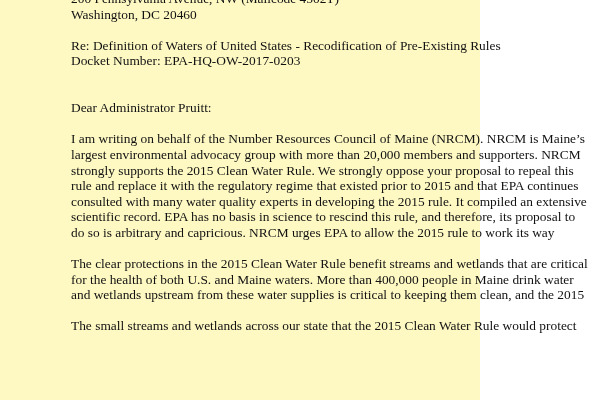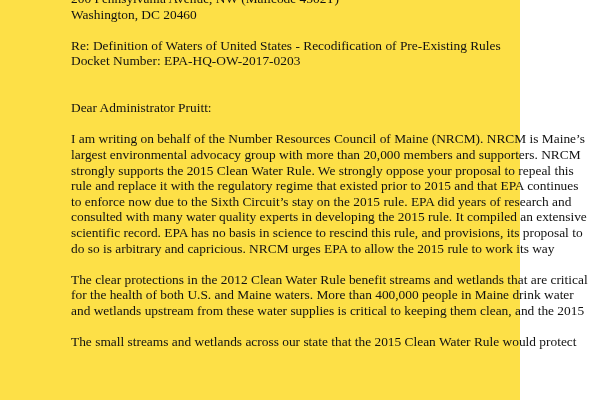--- a/index.html
+++ b/index.html
@@ -5,23 +5,23 @@
   html, body {
     margin: 0;
     padding: 0;
     width: 600px;
     height: 400px;
     overflow: hidden;
     background: #ffffff;
   }
   .page {
     position: relative;
-    width: 520px;
+    width: 480px;
     height: 400px;
-    background: #fde047;
+    background: #fef9c3;
     color: #111111;
     font-family: "Liberation Serif", "DejaVu Serif", serif;
     font-size: 13.4px;
     line-height: 15.6px;
   }
   .body-text {
     position: absolute;
     left: 71px;
     top: -9px;
     width: 460px;
@@ -62,29 +62,28 @@
     <span class="gap"></span>
 
     <span class="line">Dear Administrator Pruitt:</span>
     <span class="gap"></span>
 
     <div>
       <span class="line">I am writing on behalf of the Number Resources Council of Maine (NRCM). NRCM is Maine’s</span>
       <span class="line">largest environmental advocacy group with more than 20,000 members and supporters. NRCM</span>
       <span class="line">strongly supports the 2015 Clean Water Rule. We strongly oppose your proposal to repeal this</span>
       <span class="line">rule and replace it with the regulatory regime that existed prior to 2015 and that EPA continues</span>
-      <span class="line">to enforce now due to the Sixth Circuit’s stay on the 2015 rule. EPA did years of research and</span>
       <span class="line">consulted with many water quality experts in developing the 2015 rule. It compiled an extensive</span>
-      <span class="line">scientific record. EPA has no basis in science to rescind this rule, and provisions, its proposal to</span>
+      <span class="line">scientific record. EPA has no basis in science to rescind this rule, and therefore, its proposal to</span>
       <span class="line">do so is arbitrary and capricious. NRCM urges EPA to allow the 2015 rule to work its way</span>
     </div>
     <span class="gap"></span>
 
     <div>
-      <span class="line">The clear protections in the 2012 Clean Water Rule benefit streams and wetlands that are critical</span>
+      <span class="line">The clear protections in the 2015 Clean Water Rule benefit streams and wetlands that are critical</span>
       <span class="line">for the health of both U.S. and Maine waters. More than 400,000 people in Maine drink water</span>
       <span class="line">and wetlands upstream from these water supplies is critical to keeping them clean, and the 2015</span>
     </div>
     <span class="gap"></span>
 
     <div>
       <span class="line">The small streams and wetlands across our state that the 2015 Clean Water Rule would protect</span>
 
     </div>
 

